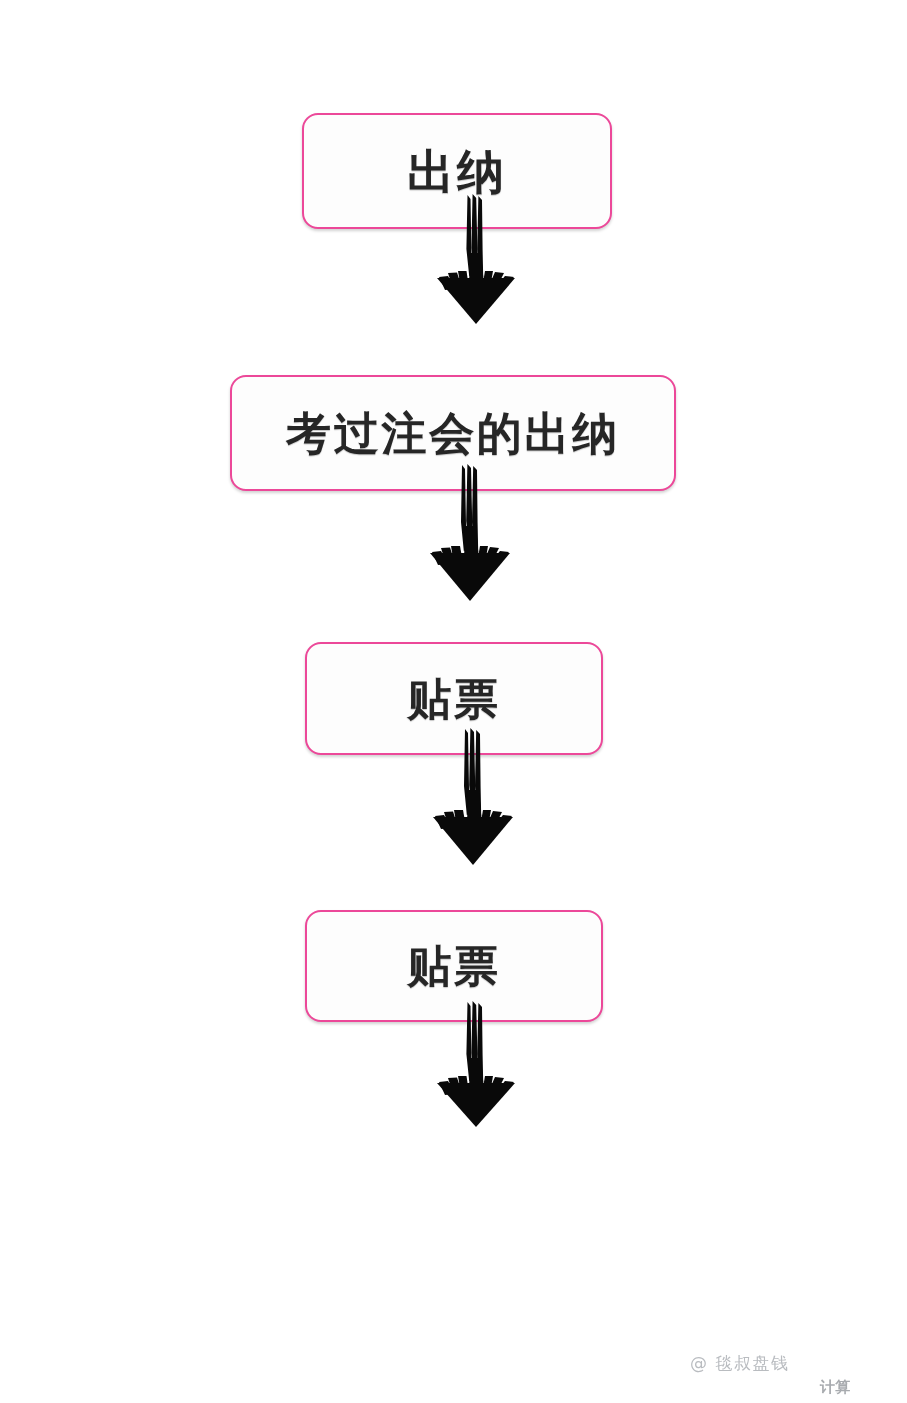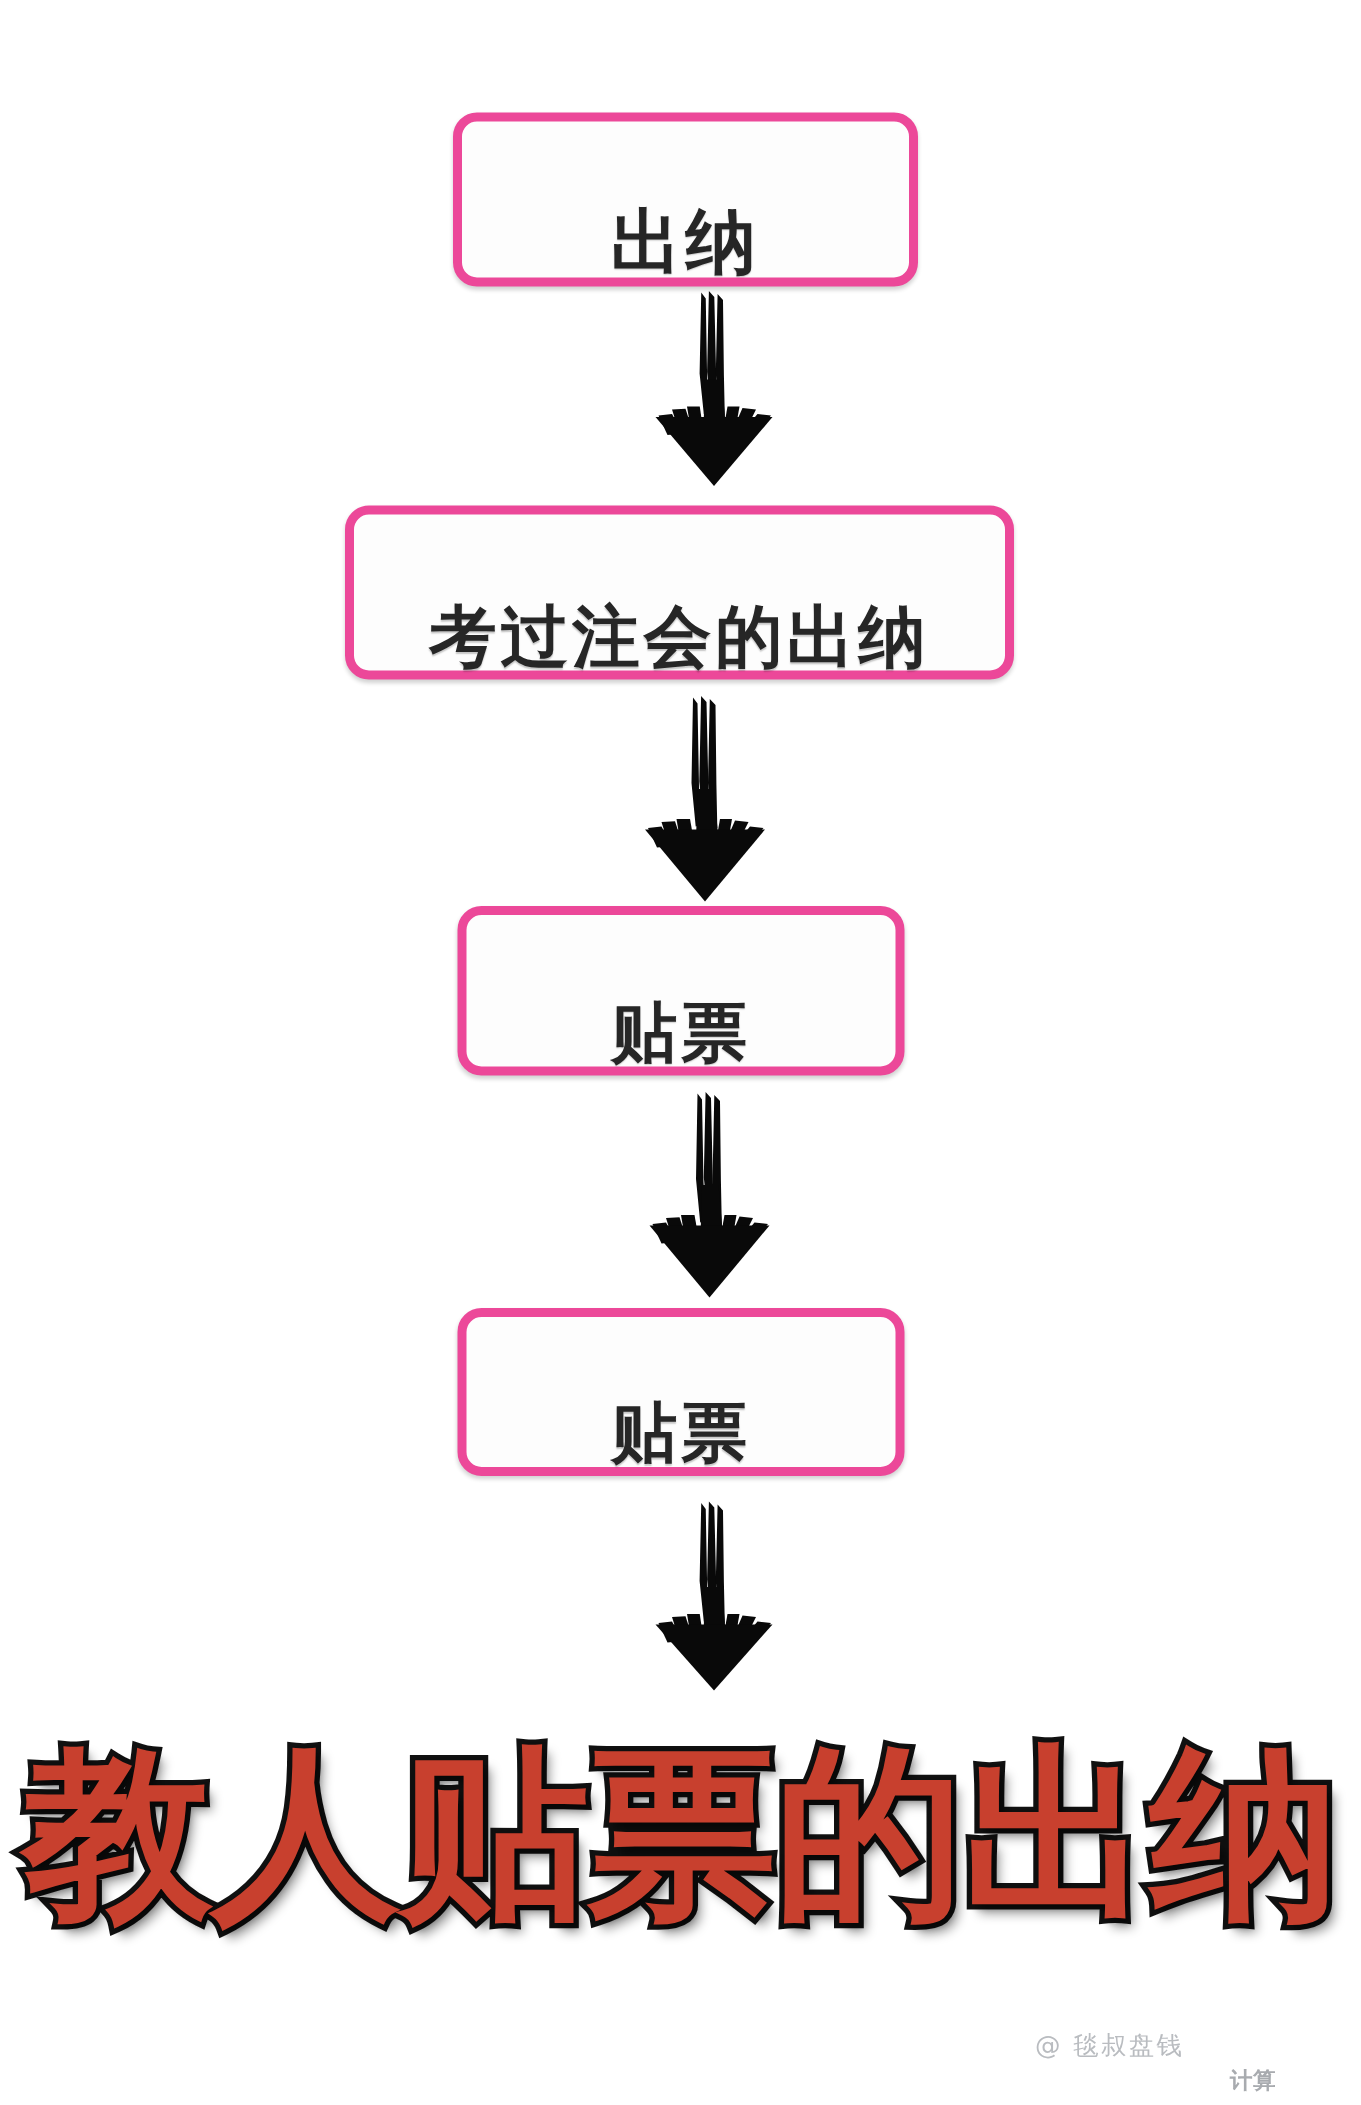--- a/index.html
+++ b/index.html
@@ -24,26 +24,27 @@
     width: 907px;
     height: 1403px;
     background: #ffffff;
   }
 
   
   .flow-box {
     position: absolute;
     box-sizing: border-box;
     background: #fdfdfd;
-    border: 6px solid #ec4899;
+    border: 2px solid #ec4899;
     border-radius: 16px;
     display: flex;
-    align-items: flex-end;
+    align-items: center;
     justify-content: center;
     box-shadow: 0 2px 3px rgba(0,0,0,0.18);
+    margin-top: 38px;
   }
   .flow-box .box-label {
     font-family: "DejaVu Sans", "Liberation Sans", sans-serif;
     font-weight: 700;
     color: #262626;
     letter-spacing: 0.06em;
     line-height: 1;
     white-space: nowrap;
     text-shadow: 0 1px 1px rgba(0,0,0,0.22);
   }
@@ -208,20 +209,17 @@
         <path d="M33 78 L42 77.5 L47 93 L38 94 Z"></path>
         <path d="M43 76 L51.5 76 L54 93 L46 94 Z"></path>
         <path d="M70 76 L78 76 L75 93 L67 93 Z"></path>
         <path d="M80 77 L89 78 L81 94 L73 93 Z"></path>
         <path d="M90 81 L99 82 L88 95 L79 94 Z"></path>
         <path d="M22 83 L100 83 L61 127 Z"></path>
       </g>
     </svg>
   </div>
 
-  <div id="headline">
-    <span class="headline-text">教人贴票的出纳</span>
-  </div>
 
   <div id="watermark-primary">@ 毯叔盘钱</div>
   <div id="watermark-secondary">计算</div>
 
 </div>
 
 </body></html>

